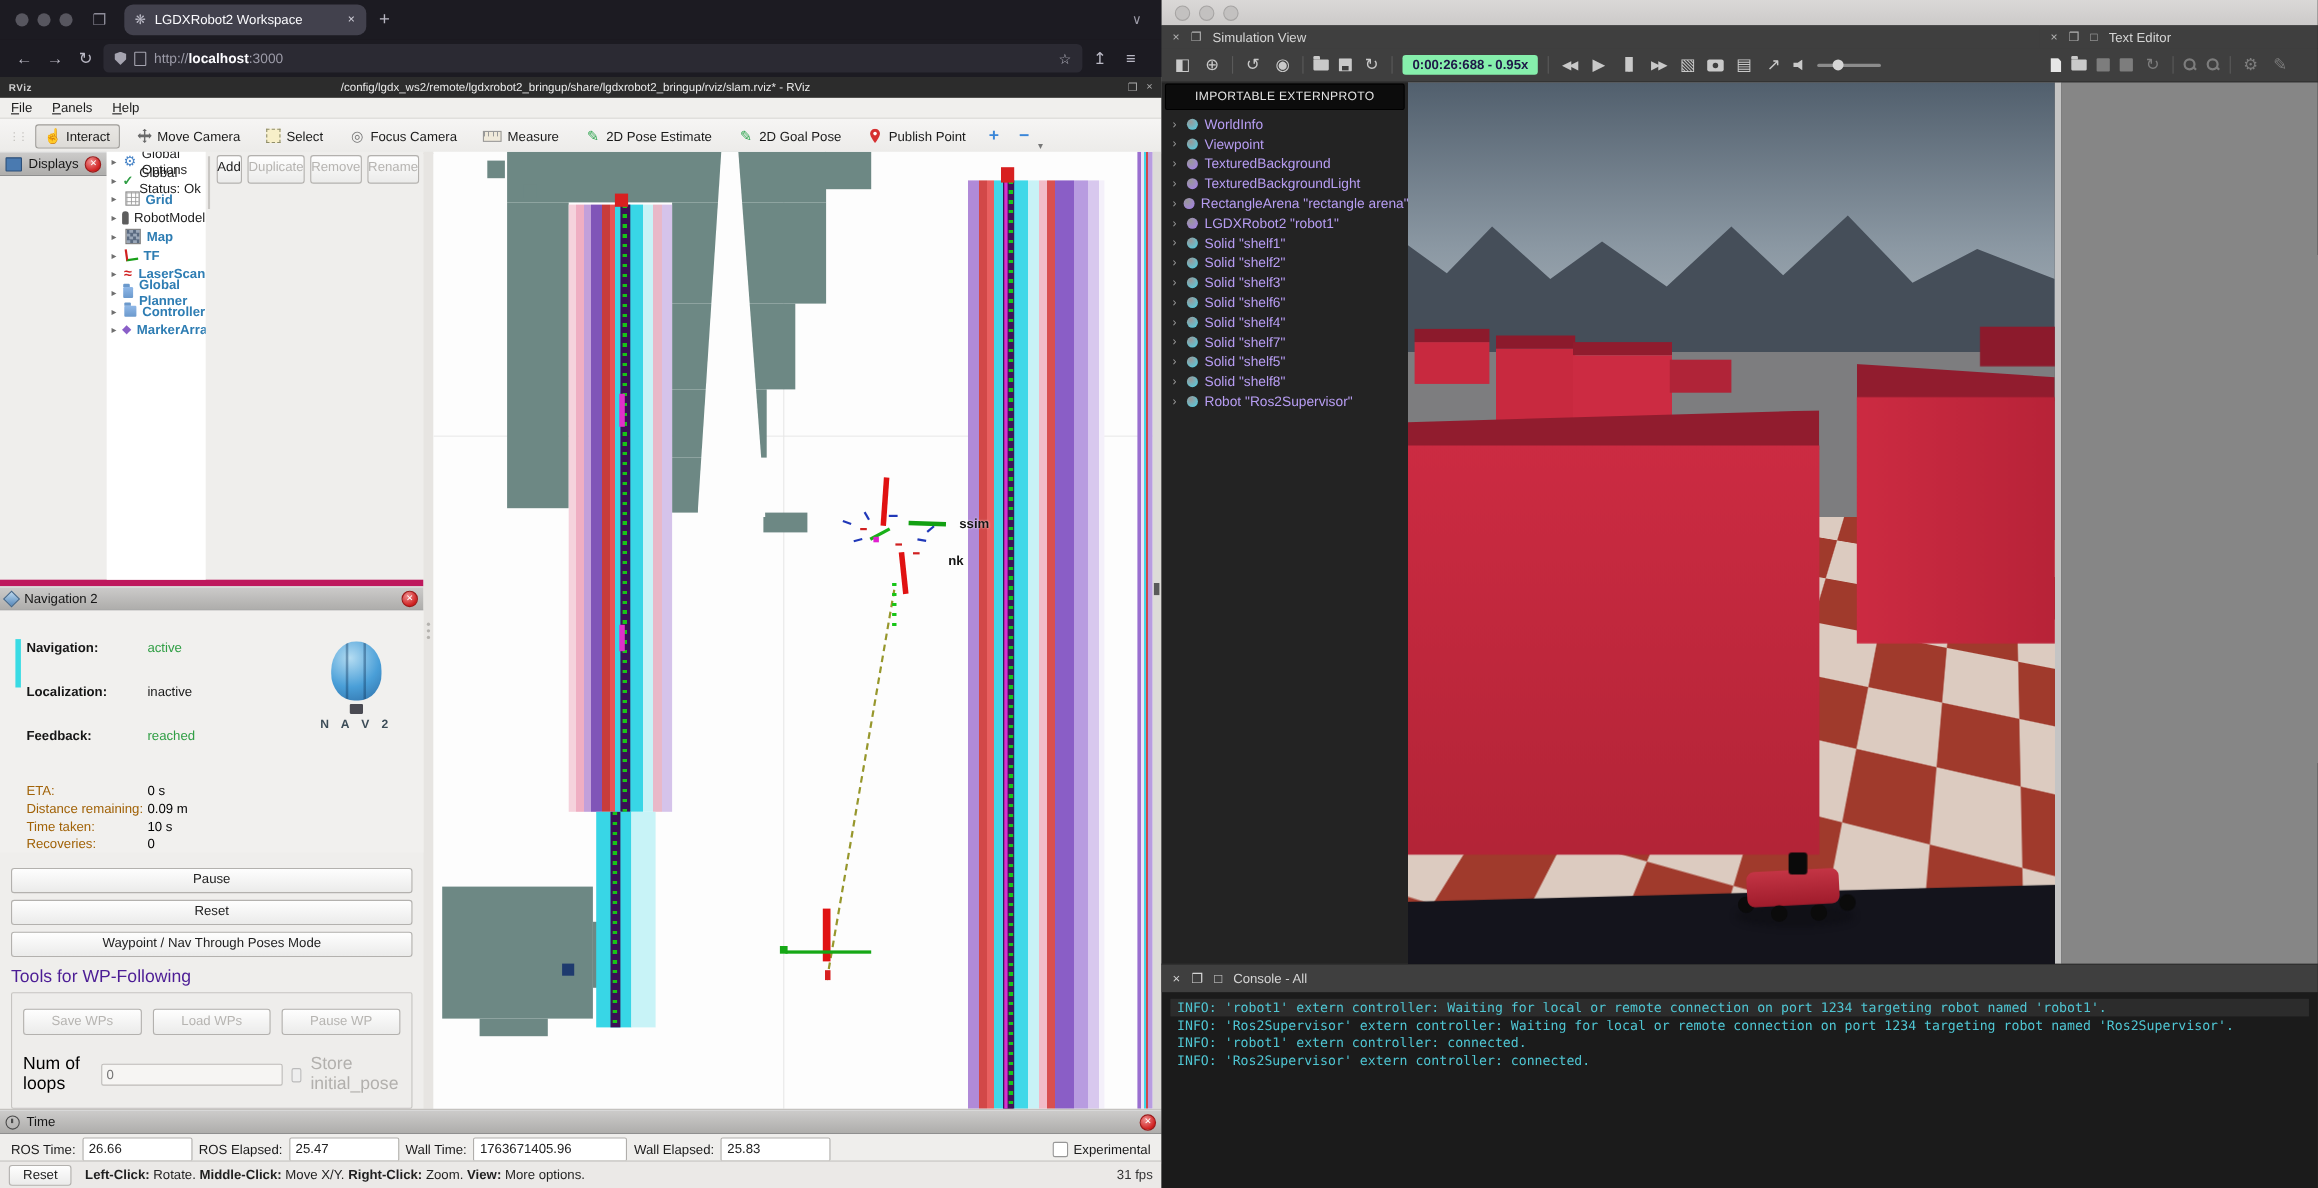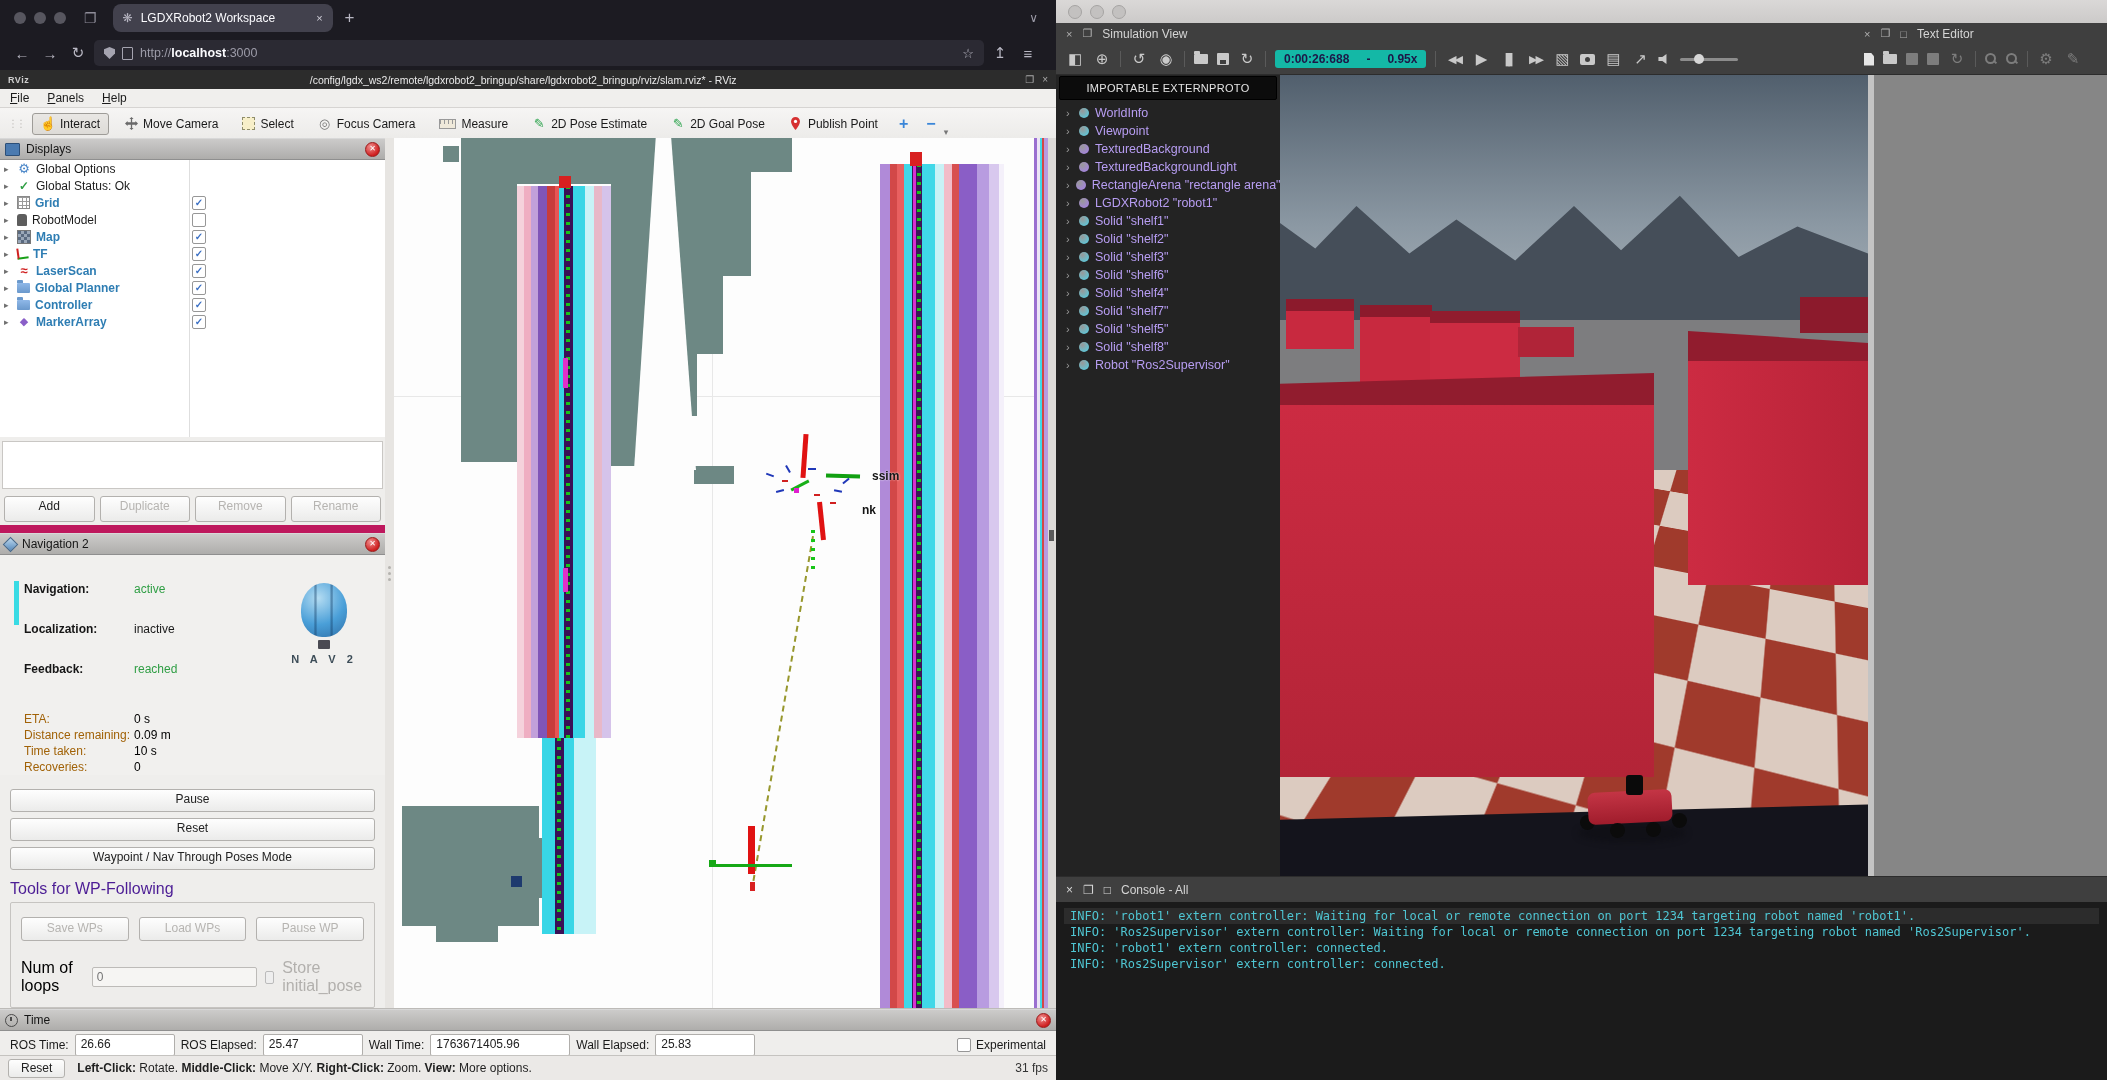--- a/index.html
+++ b/index.html
@@ -48,21 +48,21 @@
   .dropmark{color:#777;font-size:9px;margin-left:-4px;align-self:flex-end;padding-bottom:2px}
 
   #rvbody{position:absolute;left:0;top:68px;width:1056px;height:870px;display:flex}
   #panelcol{width:385px;height:870px;background:#efeeec;display:flex;flex-direction:column}
   .phead{height:20px;background:linear-gradient(#cccbca,#aeadab);border-top:1px solid #d8d8d8;border-bottom:1px solid #8f8f8f;
     display:flex;align-items:center;gap:6px;padding:0 5px;font-size:12px;color:#161616;flex:none}
   .pclose{width:13px;height:13px;border-radius:50%;background:radial-gradient(circle at 35% 30%,#f09090,#cf2020 70%);
     border:1px solid #9a1a1a;color:#fff;font-size:8px;line-height:12px;text-align:center;margin-left:auto}
   .dispic{width:13px;height:11px;background:#4a7ab0;border:1px solid #2c4f78;border-radius:1px}
   .diamond{width:9px;height:9px;background:linear-gradient(135deg,#bcd8ee,#5588bb);transform:rotate(45deg);border:1px solid #44688c}
-  #disppanel{height:389px;display:flex;flex-direction:column;border-bottom:8px solid #be185d}
+  #disppanel{height:389px;display:flex;flex-direction:row;border-bottom:6px solid #be185d}
   #displays-tree{background:#fff;flex:1;overflow:hidden;position:relative;
     background-image:linear-gradient(90deg,transparent 189px,#dedede 189px,#dedede 190px,transparent 190px)}
   .trow{height:17px;display:flex;align-items:center;gap:5px;padding-left:4px;font-size:12px;color:#1c1c1c;position:relative}
   .trow .arr{color:#6f6f6f;font-size:9px;width:8px}
   .trow .cb{position:absolute;left:192px;top:2px}
   .cb{width:12px;height:12px;background:#fff;border:1px solid #979797;border-radius:2px;font-size:10px;
       color:#3a6fc4;line-height:11px;text-align:center;font-weight:bold}
   .dlabel.blue{color:#2e7db3;font-weight:bold}
   .dic{display:inline-flex;align-items:center;justify-content:center;width:14px;height:14px}
   .ic-gear::before{content:"⚙";color:#4a86c8;font-size:13px}
@@ -137,22 +137,22 @@
   #wbtitle .tl2{width:12px;height:12px;border-radius:50%;background:#c3c1c0;border:1px solid #a6a4a3}
   #wbtitle .ttl{flex:1;text-align:center;white-space:nowrap;overflow:hidden;text-overflow:ellipsis}
   .wbhead{height:21px;background:#3f3f3f;display:flex;align-items:center;gap:10px;padding:0 10px;
     font-size:12px;color:#d5d5d5}
   .wbhead .hic{color:#b0b0b0;font-size:11px}
   #wbheads{display:flex}
   #wbtoolbars{display:flex;background:#3f3f3f;border-bottom:1px solid #2c2c2c}
   .wbtb{height:30px;display:flex;align-items:center;gap:9px;padding:0 10px;color:#c9c9c9}
   .wic{font-size:15px;color:#c9c9c9;display:inline-flex;align-items:center;justify-content:center;width:18px;height:18px}
   .wsep{width:1px;height:16px;background:#5a5a5a}
-  .pill{background:#14b8a6;border-radius:3px;color:#1d1747;font-weight:bold;font-size:12px;
-    padding:2px 9px;display:flex;gap:17px;align-items:flex-end}
+  .pill{background:#86efac;border-radius:3px;color:#1d1747;font-weight:bold;font-size:12px;
+    padding:2px 9px;display:flex;gap:3px;align-items:flex-end}
   .cssfolder{width:14px;height:10px;background:#c9c9c9;border-radius:1px;position:relative}
   .cssfolder::before{content:"";position:absolute;top:-3px;left:0;width:6px;height:3px;background:#c9c9c9;border-radius:1px 1px 0 0}
   .csssave{width:12px;height:12px;background:#c9c9c9;border-radius:1px;
     background-image:linear-gradient(#3f3f3f 0 0);background-size:6px 4px;background-position:3px 7px;background-repeat:no-repeat}
   .csscam{width:15px;height:11px;background:#c9c9c9;border-radius:2px;position:relative}
   .csscam::before{content:"";position:absolute;left:5px;top:3px;width:5px;height:5px;border-radius:50%;background:#3f3f3f}
   .cssvol{width:13px;height:11px;background:#c9c9c9;clip-path:polygon(0 32%,30% 32%,62% 5%,62% 95%,30% 68%,0 68%)}
   .slider{width:58px;height:3px;background:#8c8c8c;border-radius:2px;position:relative}
   .slider .knob{position:absolute;left:14px;top:-4px;width:10px;height:10px;border-radius:50%;background:#d6d6d6}
   .cssdoc{width:10px;height:13px;background:#e6e6e6;clip-path:polygon(0 0,68% 0,100% 28%,100% 100%,0 100%)}

